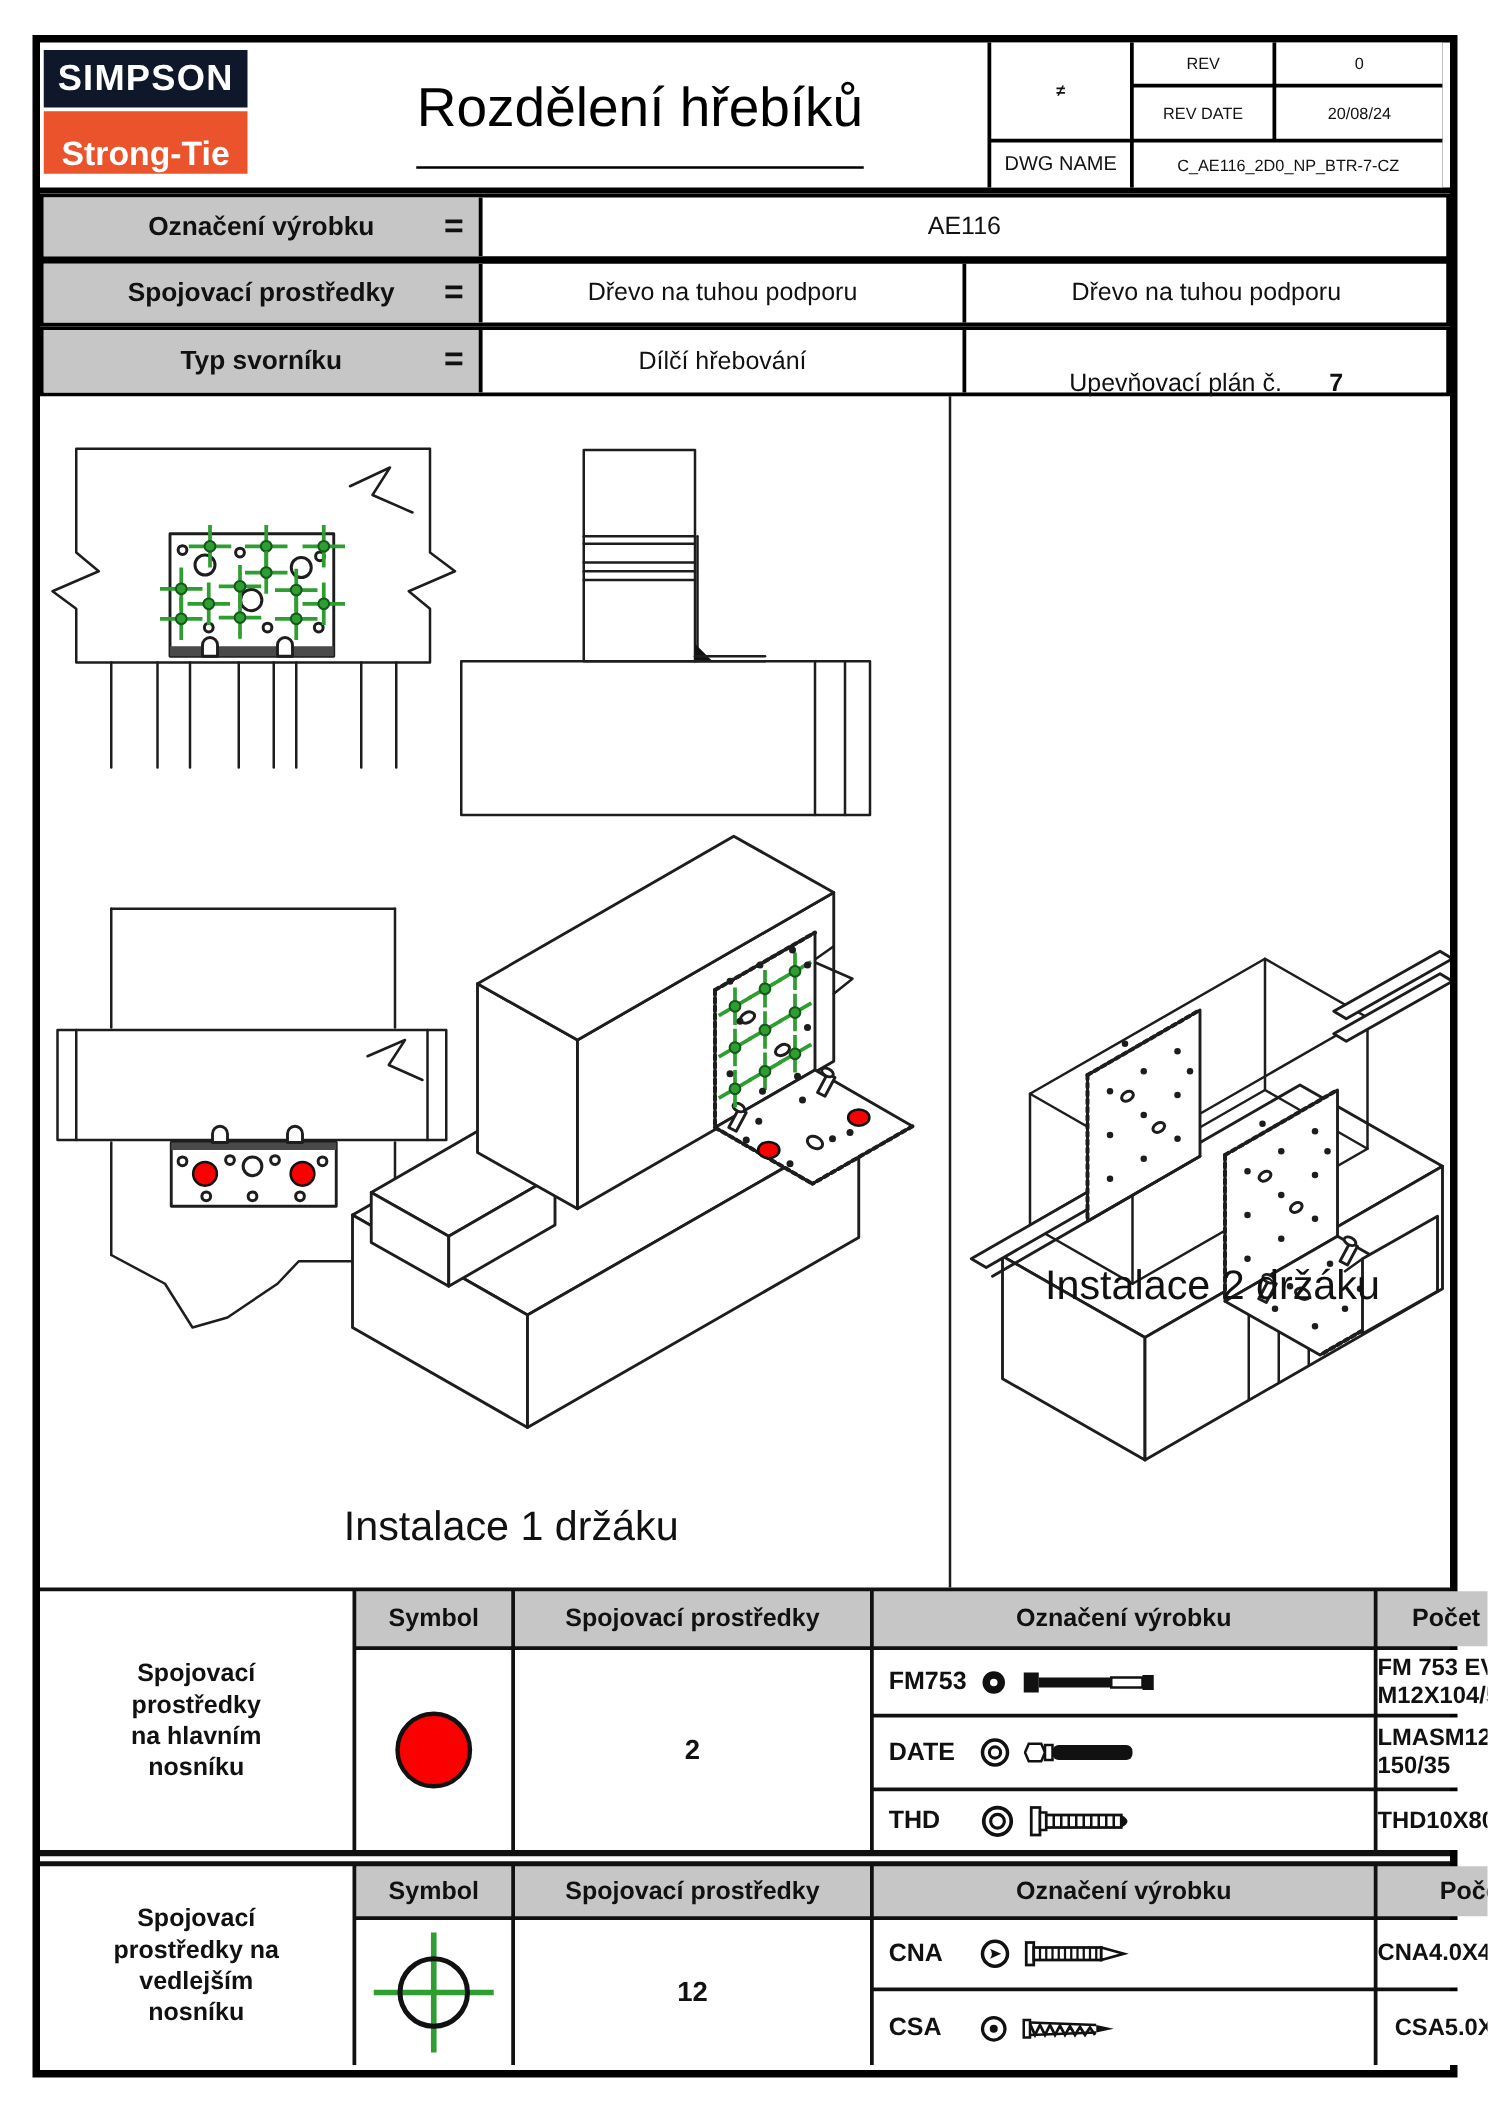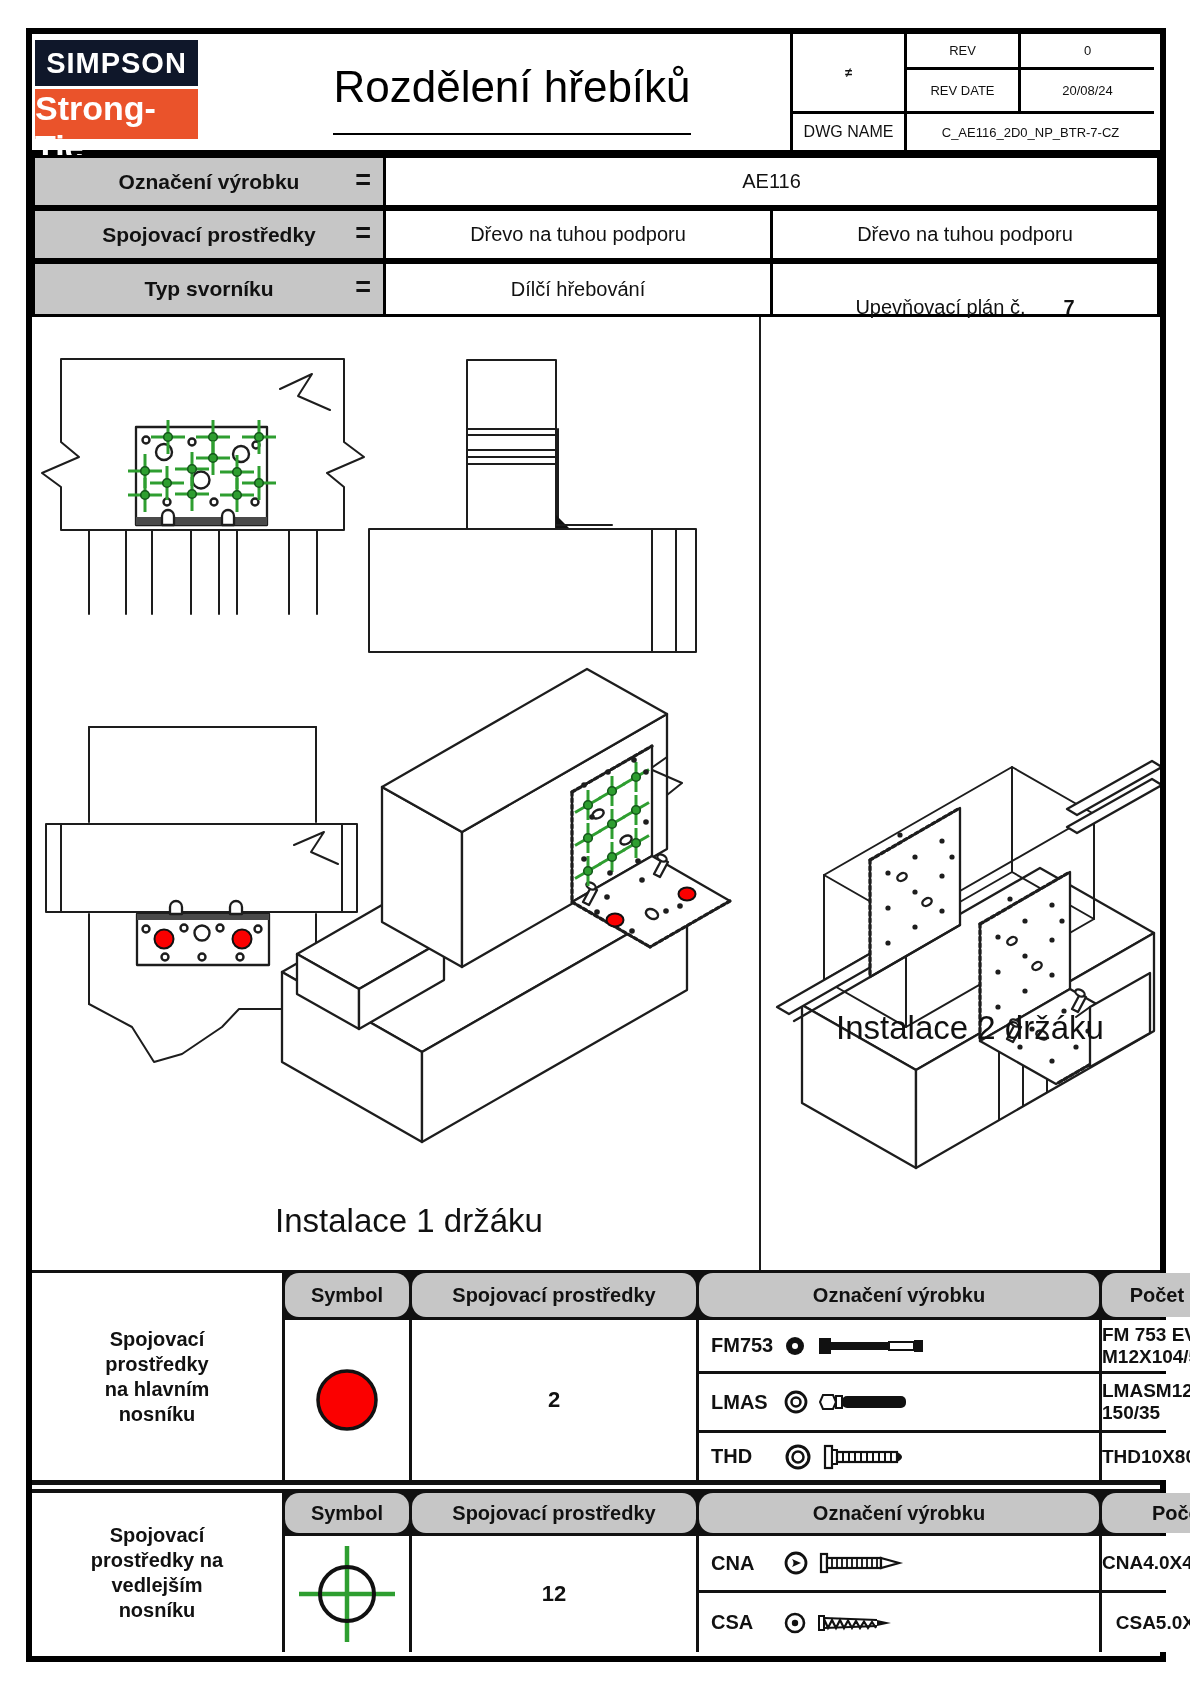--- a/index.html
+++ b/index.html
@@ -8,22 +8,22 @@
   .page{position:absolute;left:26px;top:28px;width:1140px;height:1634px;
         border:6px solid #000;box-sizing:border-box;background:#fff;}
   .abs{position:absolute;box-sizing:border-box;}
 
   
   .hdr{left:0;top:0;width:1128px;height:121px;border-bottom:5px solid #000;}
   .logo-black{left:3px;top:6px;width:163px;height:46px;background:#0f172a;color:#fff;
               display:flex;align-items:center;justify-content:center;
               font-weight:bold;font-size:29px;letter-spacing:1px;}
   .logo-orange{left:3px;top:55px;width:163px;height:50px;background:#ea532b;color:#fff;
-              display:flex;align-items:flex-start;justify-content:center;
-              font-weight:bold;font-size:34px;}
+              display:flex;align-items:flex-end;justify-content:center;
+              font-weight:bold;font-size:27px;}
   .title{left:215px;top:28px;width:530px;text-align:center;font-size:44px;color:#000;}
   .title span{display:inline-block;border-bottom:2.5px solid #000;padding-bottom:21px;}
   .rev{left:758px;top:0;width:364px;height:116px;background:#000;display:grid;
        grid-template-columns:111px 111px 1fr;grid-template-rows:33px 41px 1fr;
        gap:3px;padding-left:3px;}
   .rev .cell{background:#fff;display:flex;align-items:center;justify-content:center;
              font-size:13px;}
   .neq{grid-row:1/3;font-size:72px;font-weight:900;line-height:1;}
   .dwgval{grid-column:2/4;font-size:15px;}
 
@@ -48,21 +48,21 @@
   svg .teeth{stroke-dasharray:3.5 3;stroke-width:3.2;}
   svg .red{fill:#fb0000;stroke:#111;stroke-width:2;}
   svg text{font-family:"Liberation Sans",sans-serif;font-size:33px;fill:#111;}
 
   
   .ftable{left:0;width:1128px;background:#111;display:grid;
           grid-template-columns:250px 124px 284px 400px 1fr;gap:3px;}
   .t1{top:1236px;height:215px;padding:3px 0 5px 0;grid-template-rows:44px 51px 56px 1fr;}
   .t2{top:1455px;height:163px;padding:4px 0 0 0;grid-template-rows:40px 54px 1fr;}
   .ftable .cell{background:#fff;display:flex;align-items:center;justify-content:center;}
-  .ftable .hcell{background:#c6c6c6;font-weight:bold;font-size:20px;border-radius:14px;}
+  .ftable .hcell{background:#c6c6c6;font-weight:bold;font-size:20px;}
   .group{background:#c6c6c6;font-weight:bold;font-size:20px;text-align:center;
          white-space:pre-line;line-height:1.25;}
   .g1{grid-row:1/5;}
   .sym1{grid-row:2/5;}
   .cnt1{grid-row:2/5;}
   .g2{grid-row:1/4;}
   .sym2{grid-row:2/4;}
   .cnt2{grid-row:2/4;}
   .fcell{justify-content:flex-start !important;gap:10px;padding-left:12px;}
   .fname{font-weight:bold;font-size:20px;min-width:62px;}
@@ -422,21 +422,21 @@
         <rect x="2" y="6" width="12" height="16" fill="#111"></rect>
             <rect x="14" y="10" width="58" height="8" fill="#111"></rect>
         <rect x="72" y="10" width="25" height="8" fill="#fff" stroke="#111" stroke-width="2"></rect>
         <rect x="97" y="8" width="9" height="12" fill="#111"></rect>
       </svg>
     </div>
     <div class="cell prod">FM 753 EVO M12X104/5</div>
     <div class="cell count cnt1">2</div>
 
     <div class="cell fcell">
-      <span class="fname">LMAS</span>
+      <span class="fname">DATE</span>
       <svg width="26" height="26" viewBox="0 0 26 26">
             <circle cx="13" cy="13" r="10" fill="#fff" stroke="#111" stroke-width="2.8"></circle>
             <circle cx="13" cy="13" r="4.5" fill="#fff" stroke="#111" stroke-width="2.5"></circle>
           </svg>
       <svg width="110" height="30" viewBox="0 0 110 30">
         <polygon points="4,8 14,8 17,15 14,22 4,22 1,15" fill="#fff" stroke="#111" stroke-width="2"></polygon>
         <rect x="17" y="9" width="6" height="12" fill="#fff" stroke="#111" stroke-width="2"></rect>
         <rect x="23" y="9" width="64" height="12" rx="5" fill="#111"></rect>
       </svg>
     </div>

